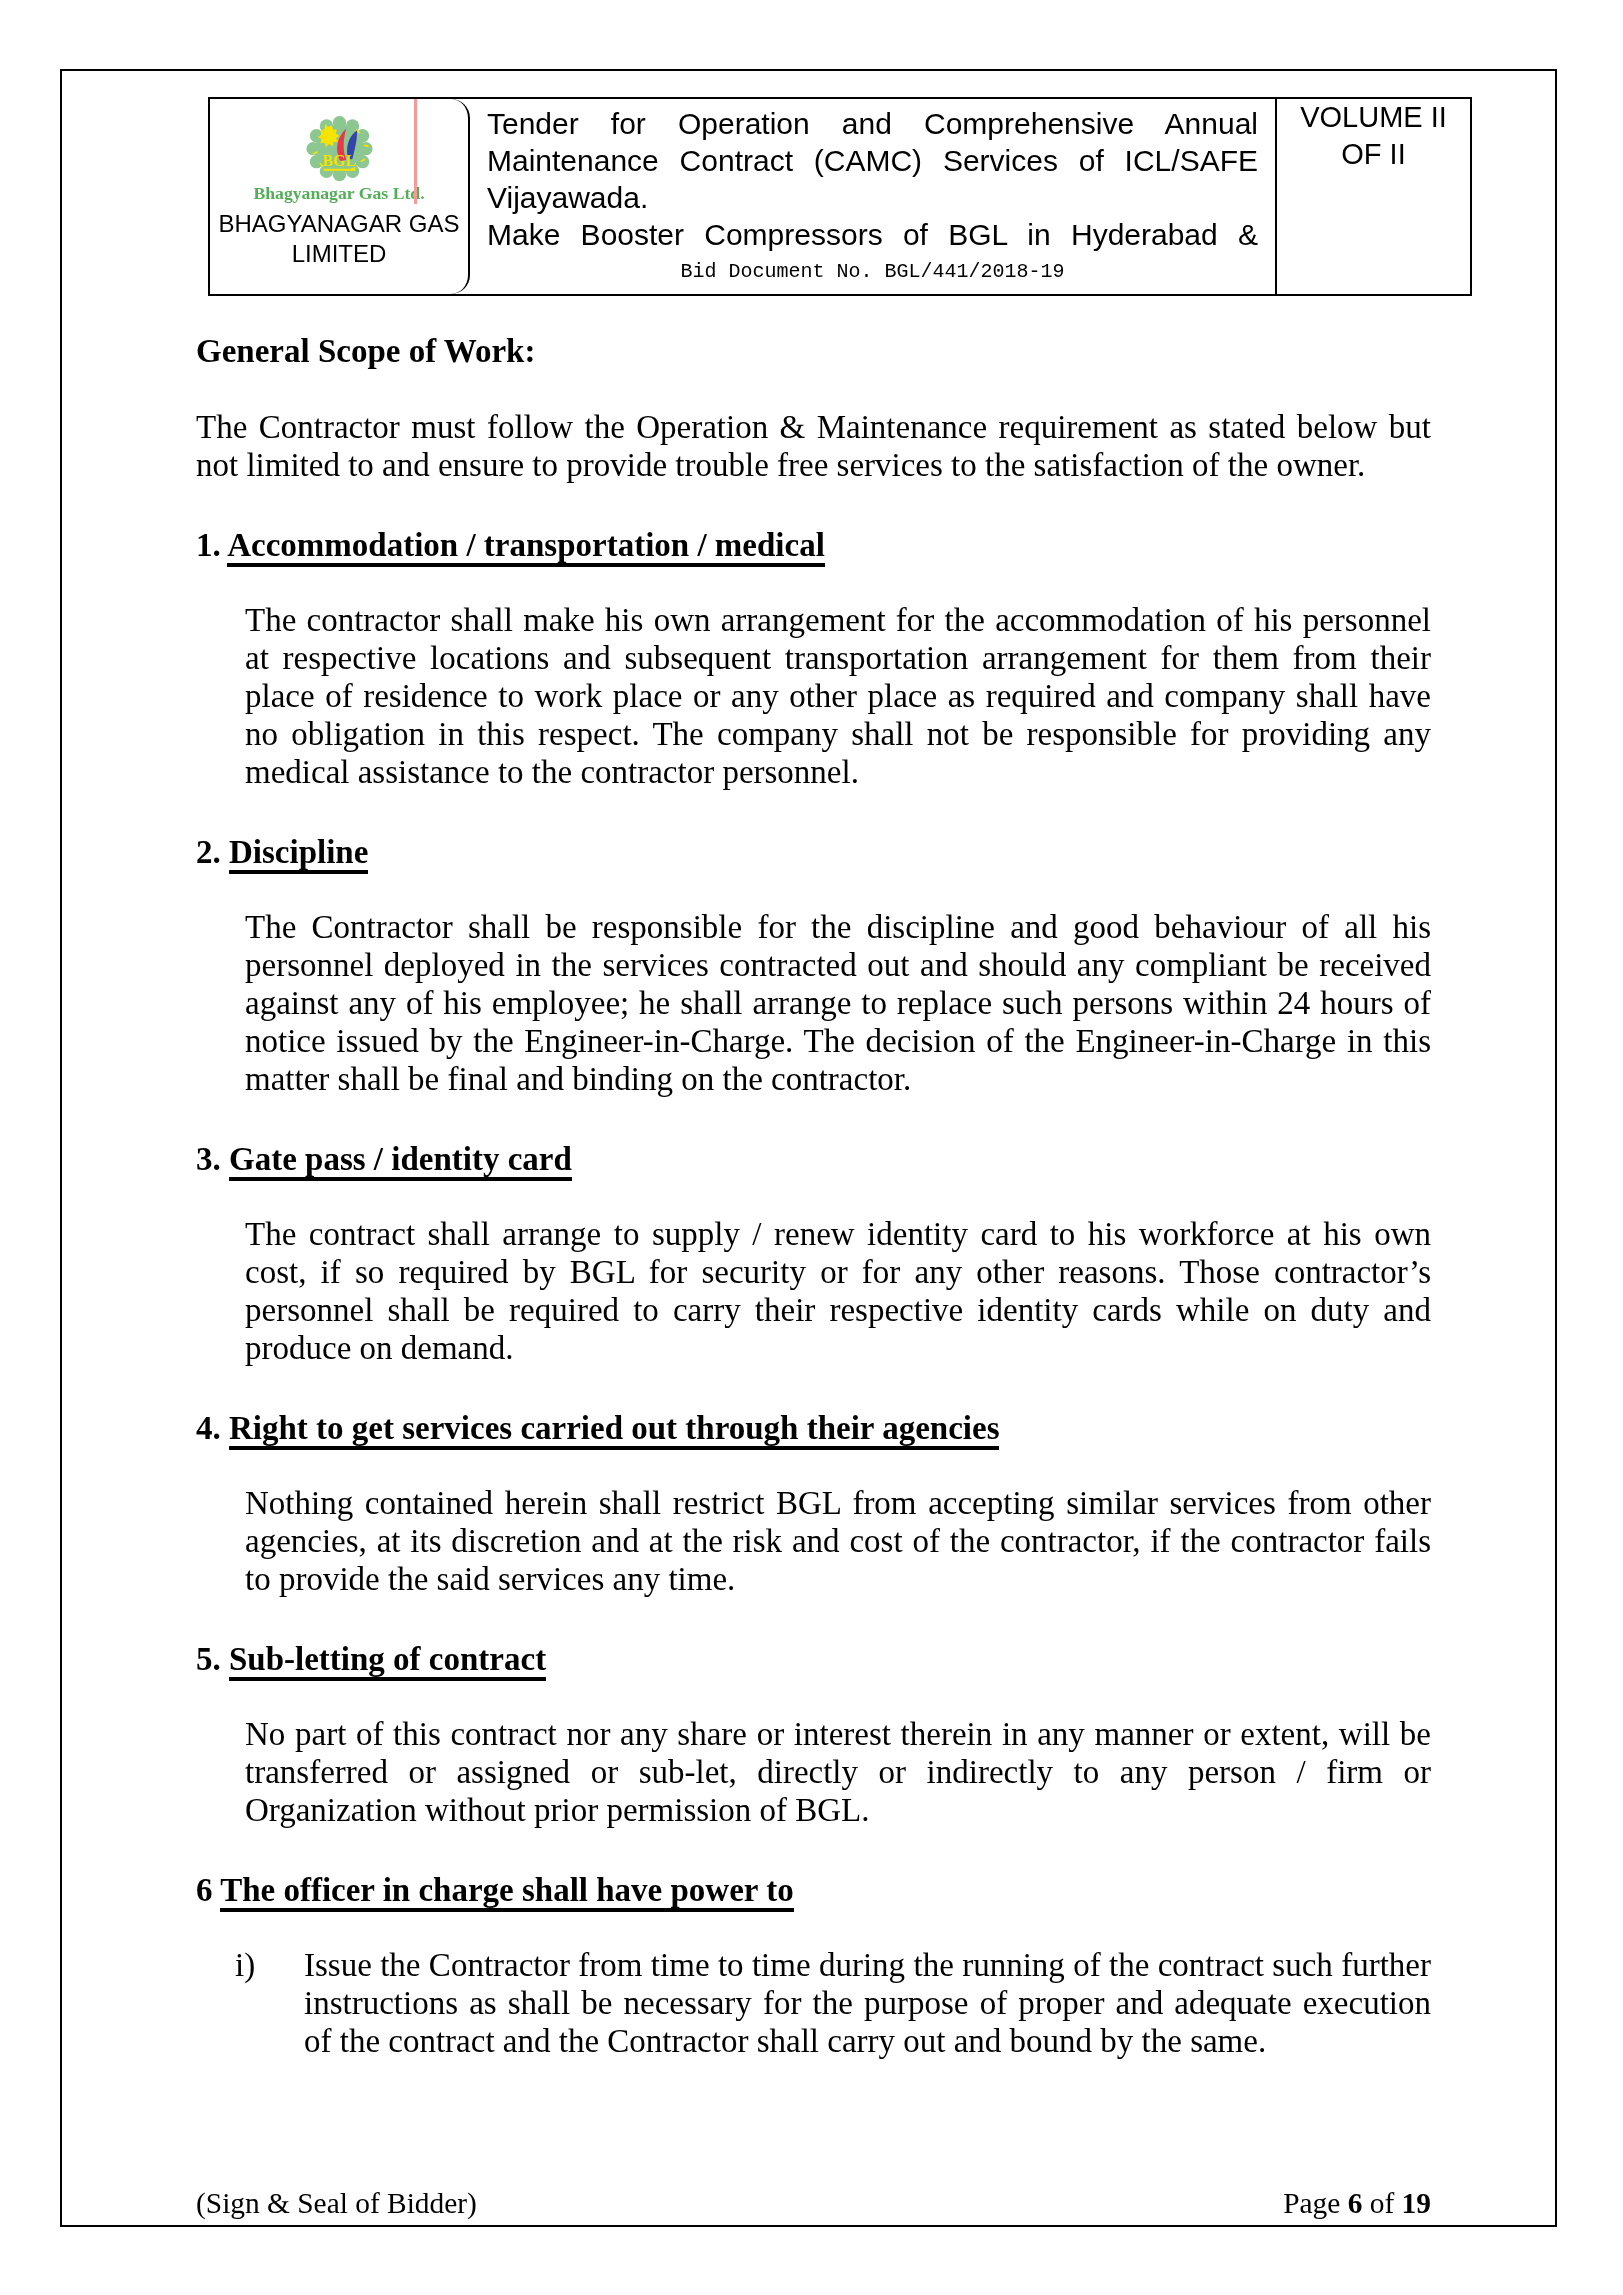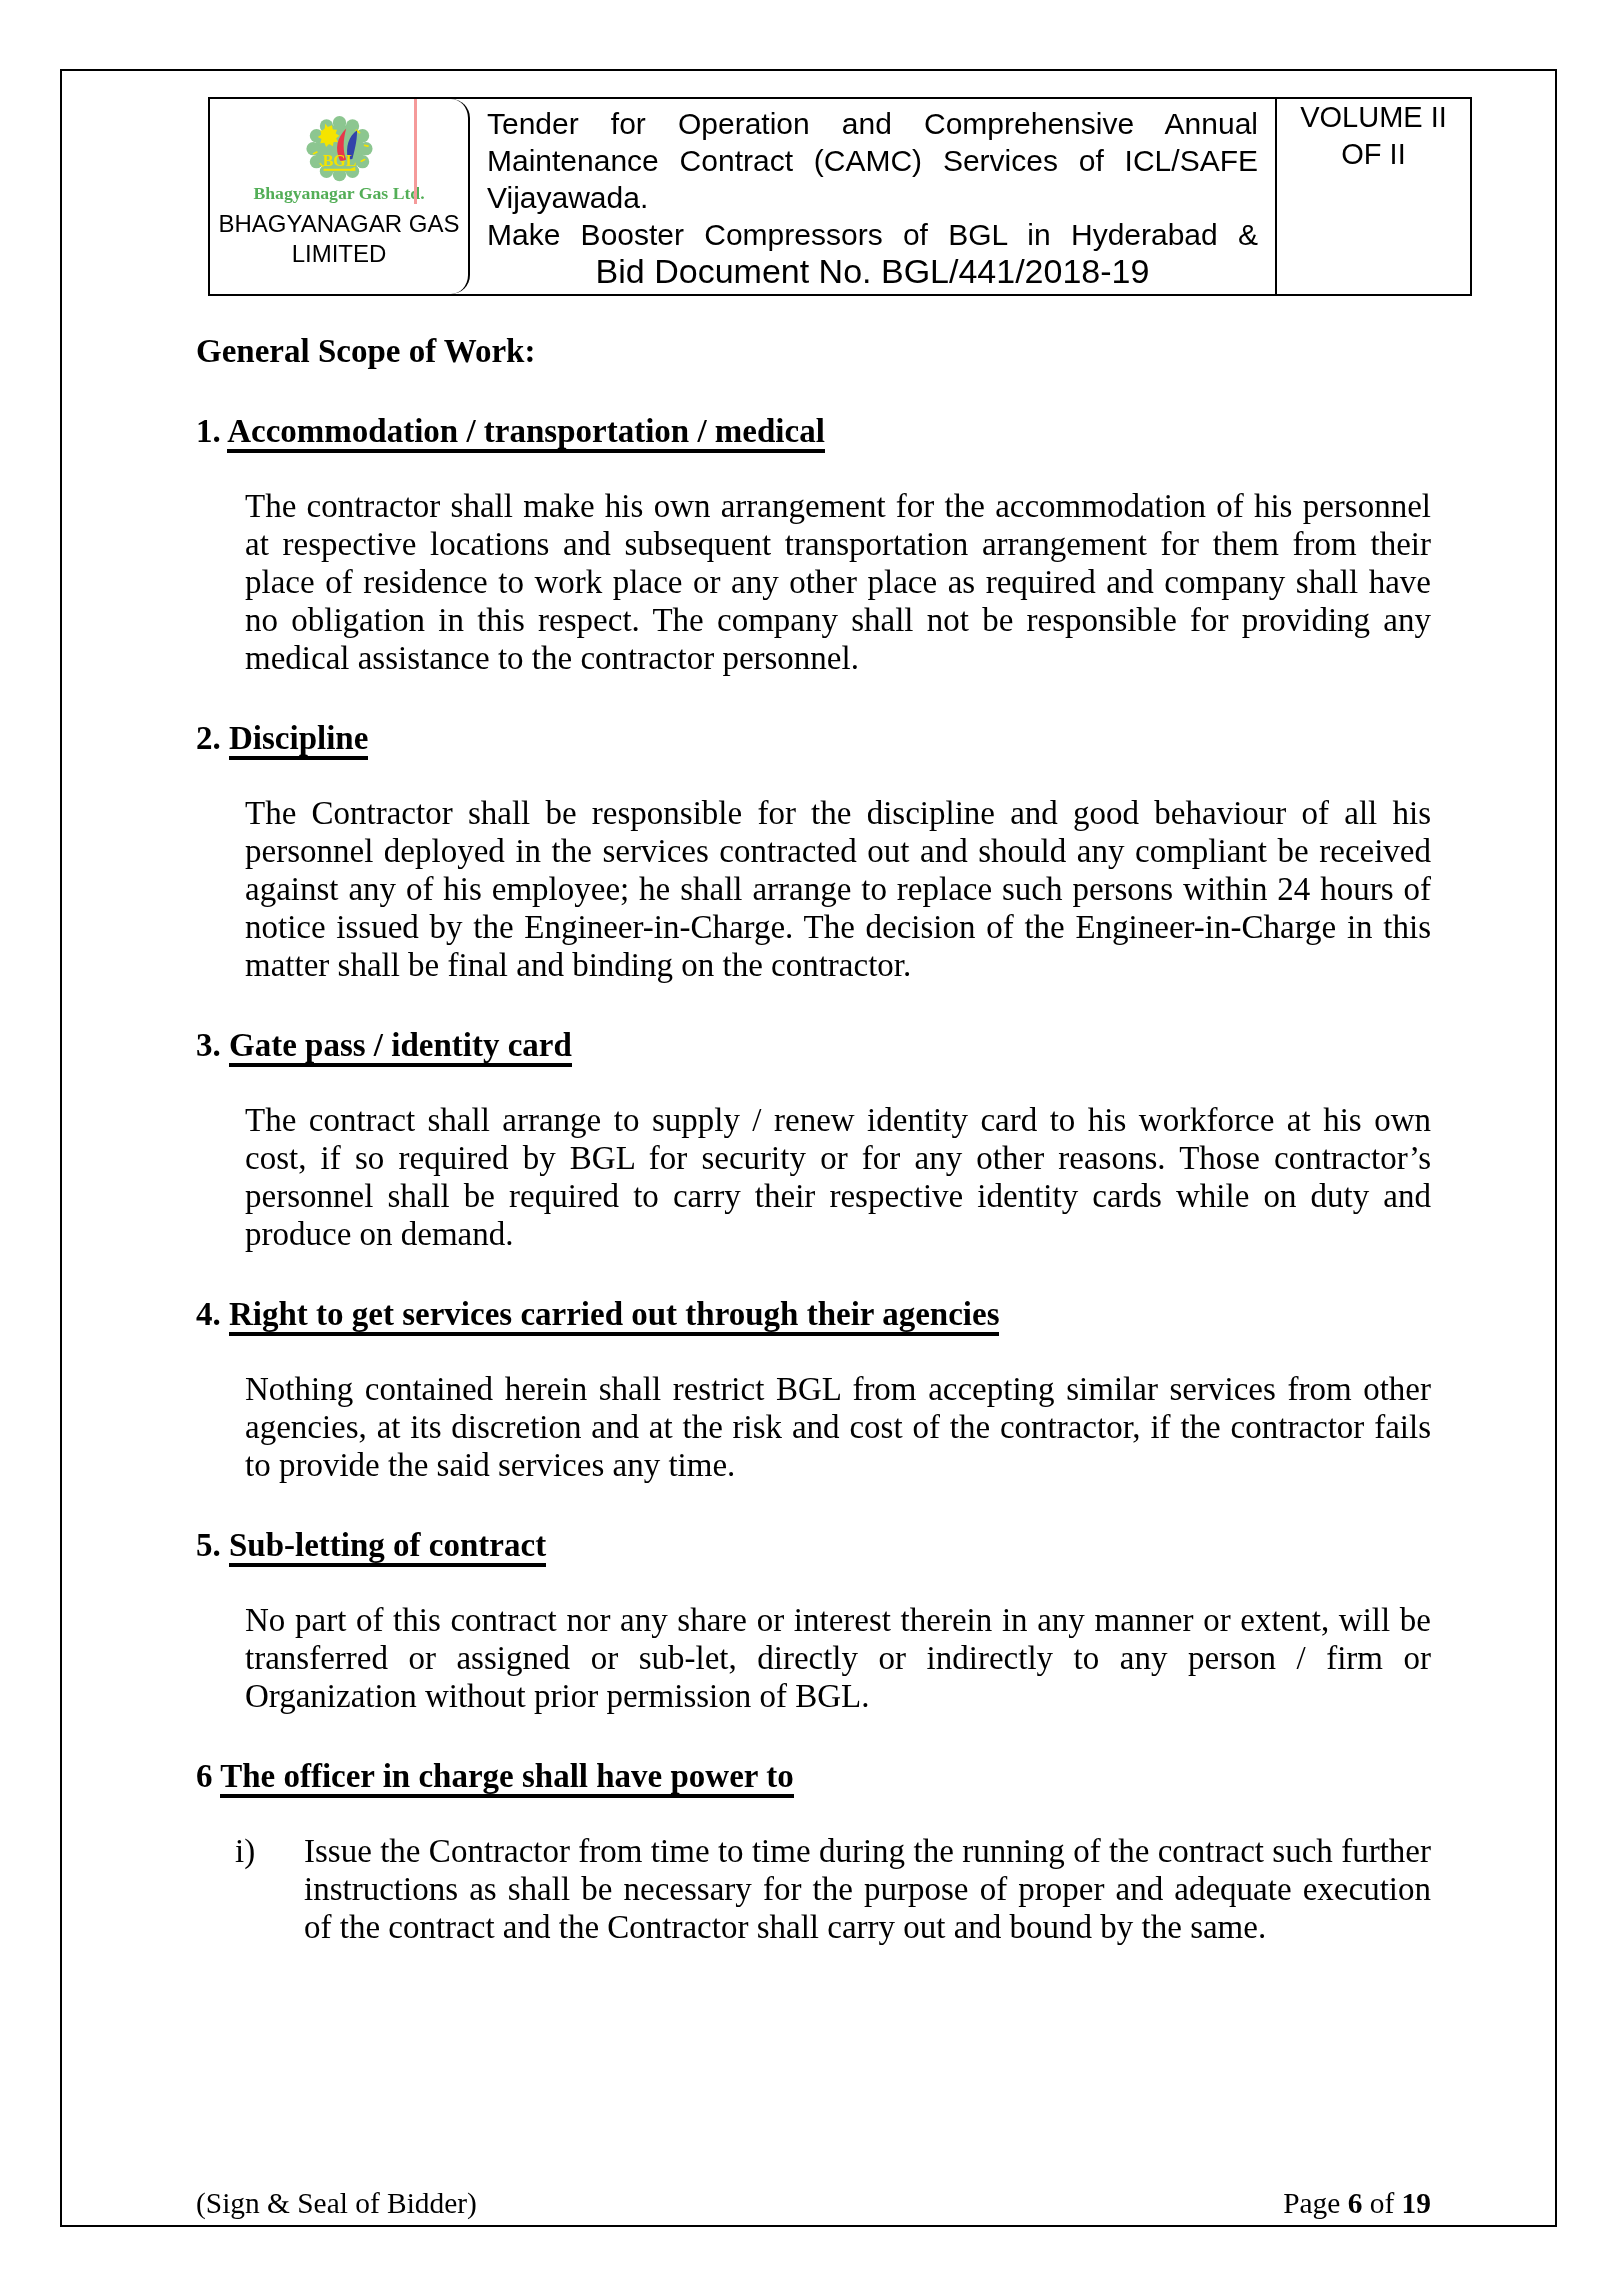--- a/index.html
+++ b/index.html
@@ -52,22 +52,22 @@
     color:#000;
   }
   .title-line{
     font-family:"Liberation Sans", sans-serif;
     font-size:30px;line-height:37px;
     text-align:justify;text-align-last:justify;
     white-space:normal;
   }
   .title-line.last{text-align:left;text-align-last:left;}
   .bid-line{
-    font-family:Liberation Sans, sans-serif;
-    font-size:34px;line-height:37px;
+    font-family:Liberation Mono, monospace;
+    font-size:20px;line-height:37px;
     text-align:center;text-align-last:center;
   }
   .volume-text{
     font-family:"Liberation Sans", sans-serif;
     font-size:29px;line-height:37px;
   }
   
   .content{
     position:absolute;
     left:134px;top:224px;
@@ -180,20 +180,21 @@
           <div>VOLUME II</div>
           <div>OF II</div>
         </div>
       </div>
     </div>
 
     <div class="content">
 
       <div class="main-heading">General Scope of Work:</div>
 
+      <div class="intro-para">The Contractor must follow the Operation &amp; Maintenance requirement as stated below but not limited to and ensure to provide trouble free services to the satisfaction of the owner.</div>
 
       <div class="sec-heading"><span>1.</span> <span class="u">Accommodation / transportation / medical</span></div>
       <div class="sec-para">The contractor shall make his own arrangement for the accommodation of his personnel at respective locations and subsequent transportation arrangement for them from their place of residence to work place or any other place as required and company shall have no obligation in this respect. The company shall not be responsible for providing any medical assistance to the contractor personnel.</div>
 
       <div class="sec-heading"><span>2.</span> <span class="u">Discipline</span></div>
       <div class="sec-para">The Contractor shall be responsible for the discipline and good behaviour of all his personnel deployed in the services contracted out and should any compliant be received against any of his employee; he shall arrange to replace such persons within 24 hours of notice issued by the Engineer-in-Charge. The decision of the Engineer-in-Charge in this matter shall be final and binding on the contractor.</div>
 
       <div class="sec-heading"><span>3.</span> <span class="u">Gate pass / identity card</span></div>
       <div class="sec-para">The contract shall arrange to supply / renew identity card to his workforce at his own cost, if so required by BGL for security or for any other reasons. Those contractor’s personnel shall be required to carry their respective identity cards while on duty and produce on demand.</div>
 

